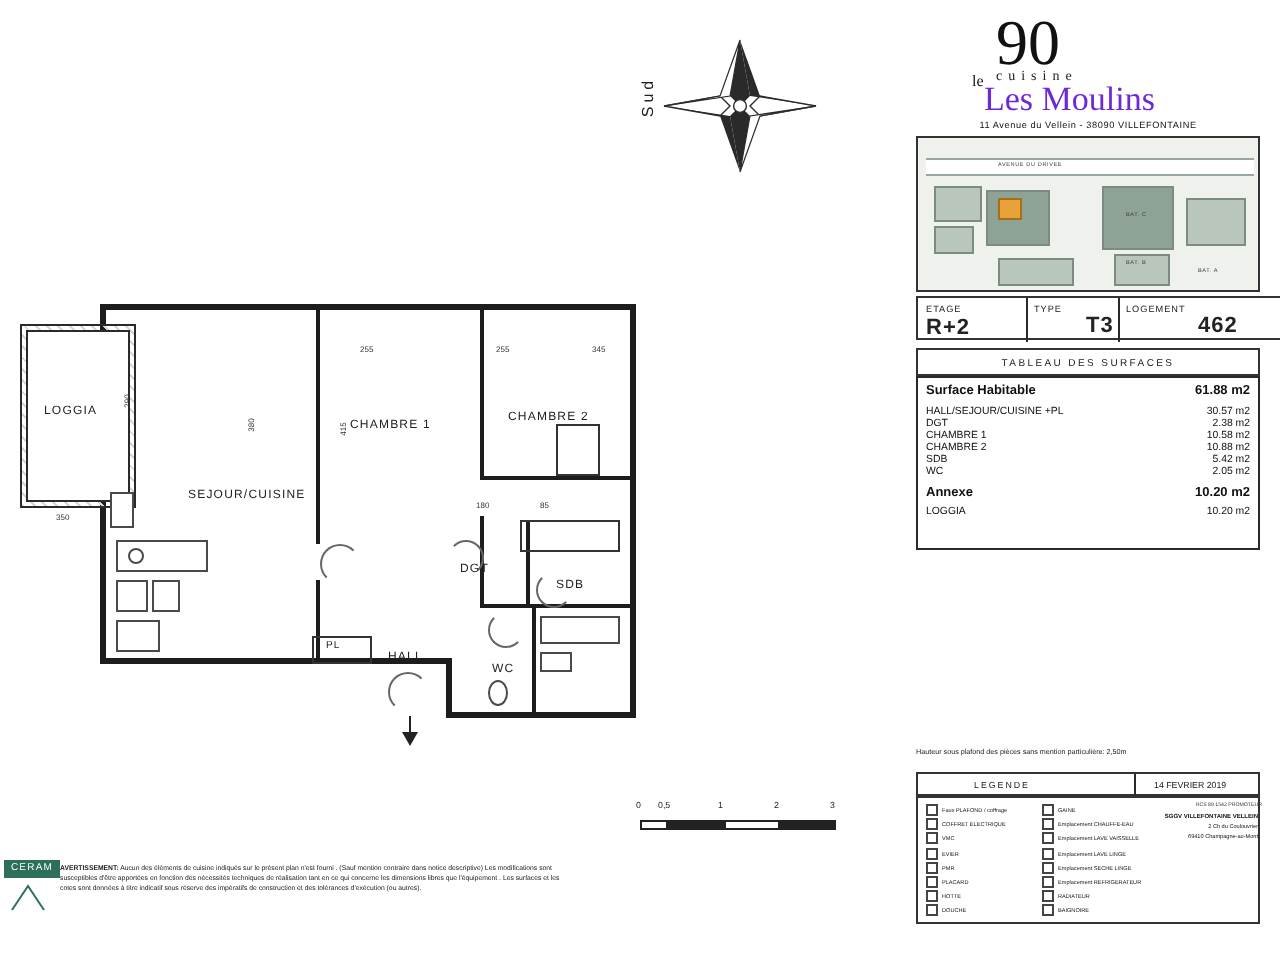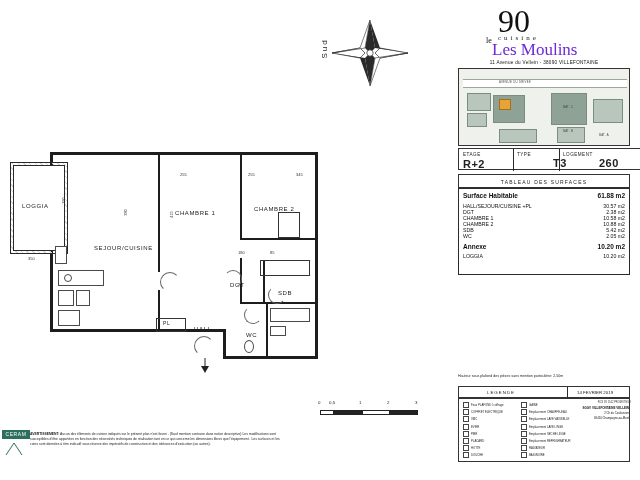--- a/index.html
+++ b/index.html
@@ -218,24 +218,24 @@
       <div class="smtxt" style="left:104px;top:36px;">BAT. C</div>
       <div class="smtxt" style="left:104px;top:60px;">BAT. B</div>
       <div class="smtxt" style="left:140px;top:64px;">BAT. A</div>
     </div>
 
     <div class="pbox" style="left:0;top:136px;width:200px;height:22px;">
       <div class="abs hdr-cell" style="left:4px;top:3px;">ETAGE</div>
       <div class="abs hdr-cell big" style="left:4px;top:9px;">R+2</div>
       <div class="abs ln" style="left:54px;top:0;width:1px;height:22px;"></div>
       <div class="abs hdr-cell" style="left:58px;top:3px;">TYPE</div>
-      <div class="abs hdr-cell big" style="left:94px;top:8px;">T3</div>
+      <div class="abs hdr-cell big" style="left:84px;top:8px;">T3</div>
       <div class="abs ln" style="left:100px;top:0;width:1px;height:22px;"></div>
       <div class="abs hdr-cell" style="left:104px;top:3px;">LOGEMENT</div>
-      <div class="abs hdr-cell big" style="left:140px;top:8px;">260</div>
+      <div class="abs hdr-cell big" style="left:140px;top:8px;">462</div>
     </div>
 
     <div class="pbox" style="left:0;top:162px;width:172px;height:14px;">
       <div class="tab-title" style="margin-top:4px;">TABLEAU  DES  SURFACES</div>
     </div>
 
     <div class="abs" style="left:0;top:180px;width:172px;">
       <div class="srow" style="margin-bottom:4px;">
         <b style="font-size:6.5px;">Surface Habitable</b>
         <b class="v" style="font-size:6.5px;">61.88 m2</b>

